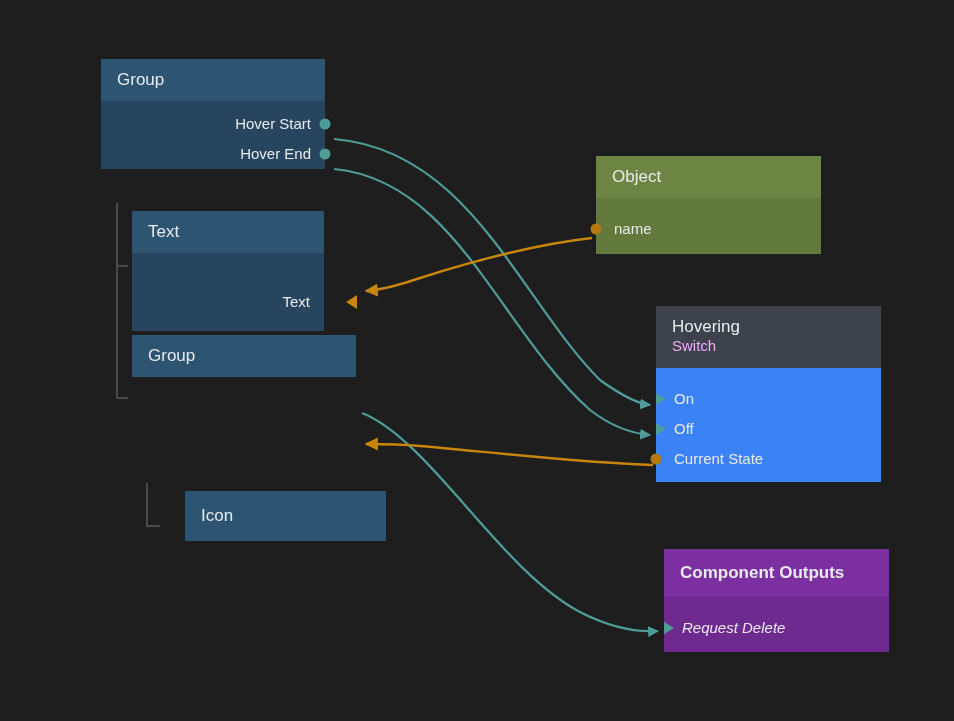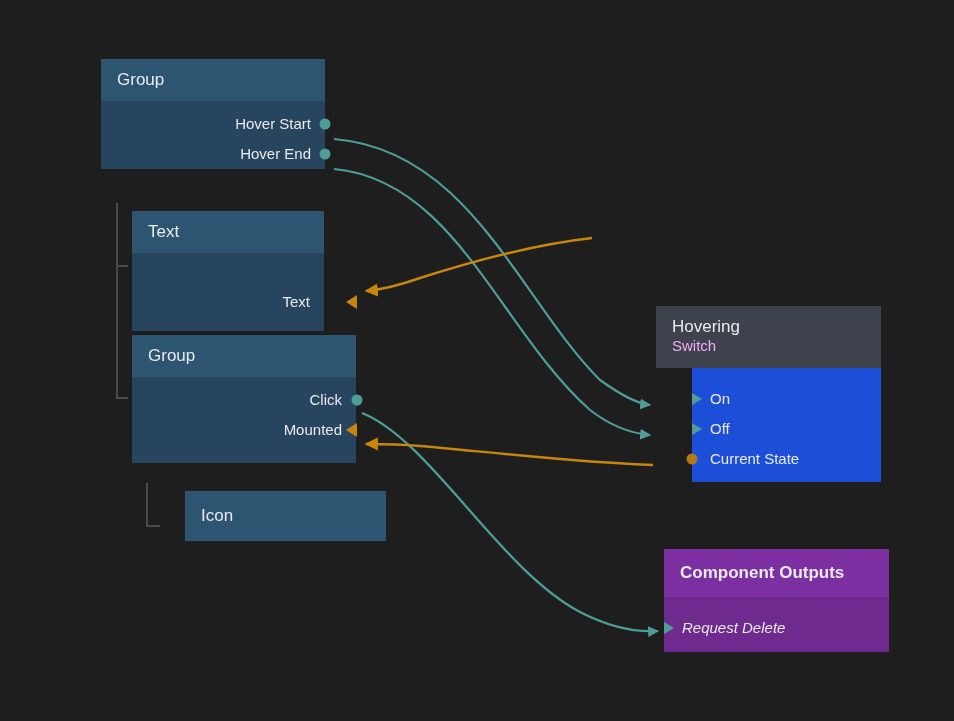--- a/index.html
+++ b/index.html
@@ -106,21 +106,21 @@
   }
 
   
   .blue .node-header { background: #2d5572; }
   .blue .node-body   { background: #27455e; }
 
   .green .node-header { background: #6d8542; }
   .green .node-body   { background: #62793c; }
 
   .gray .node-header { background: #3e424d; }
-  .gray .node-body   { background: #1d4ed8; margin-left: 36px; }
+  .gray .node-body   { background: #3b82f6; }
 
   .purple .node-header { background: #7b2fa0; }
   .purple .node-body   { background: #6e2a8f; }
 </style>
 </head>
 <body>
 
 <div id="canvas">
 
   <div class="tree-line" style="left:116px; top:203px; width:2px; height:196px;"></div>
@@ -169,36 +169,35 @@
     <div class="node-body" style="height:78px;">
       <div class="port right" style="margin-top:26px;">
         <span>Text</span>
         <span class="sock sock-arrow-orange" style="left:225px;"></span>
       </div>
     </div>
   </div>
 
   <div class="node blue" style="left:132px; top:335px; width:224px;">
     <div class="node-header">Group</div>
-    <div class="node-body" style="height:86px;">
-      <div class="port right">
-        <span>Click</span>
-        <span class="sock sock-dot-teal" style="left:225px;"></span>
-      </div>
-      <div class="port right">
-        <span>Mounted</span>
-        <span class="sock sock-arrow-orange" style="left:225px;"></span>
-      </div>
-    </div>
   </div>
 
   <div class="node blue" style="left:162px; top:491px; width:224px;">
     <div class="node-header" style="padding-top:14px; padding-bottom:14px;margin-left:23px;">Icon</div>
   </div>
 
+  <div class="node green" style="left:596px; top:156px; width:225px;">
+    <div class="node-header">Object</div>
+    <div class="node-body" style="height:56px;">
+      <div class="port left" style="margin-top:8px;">
+        <span class="sock sock-dot-orange" style="left:0px;"></span>
+        <span>name</span>
+      </div>
+    </div>
+  </div>
 
   <div class="node gray" style="left:656px; top:306px; width:225px;">
     <div class="node-header" style="padding-bottom:0;">Hovering</div>
     <div class="node-header" style="padding-top:0; padding-bottom:12px;">
       <div class="node-subtitle" style="padding-left:0;">Switch</div>
     </div>
     <div class="node-body" style="height:114px;">
       <div class="port left" style="margin-top:8px;">
         <span class="sock sock-arrow-teal" style="left:10px;"></span>
         <span>On</span>

